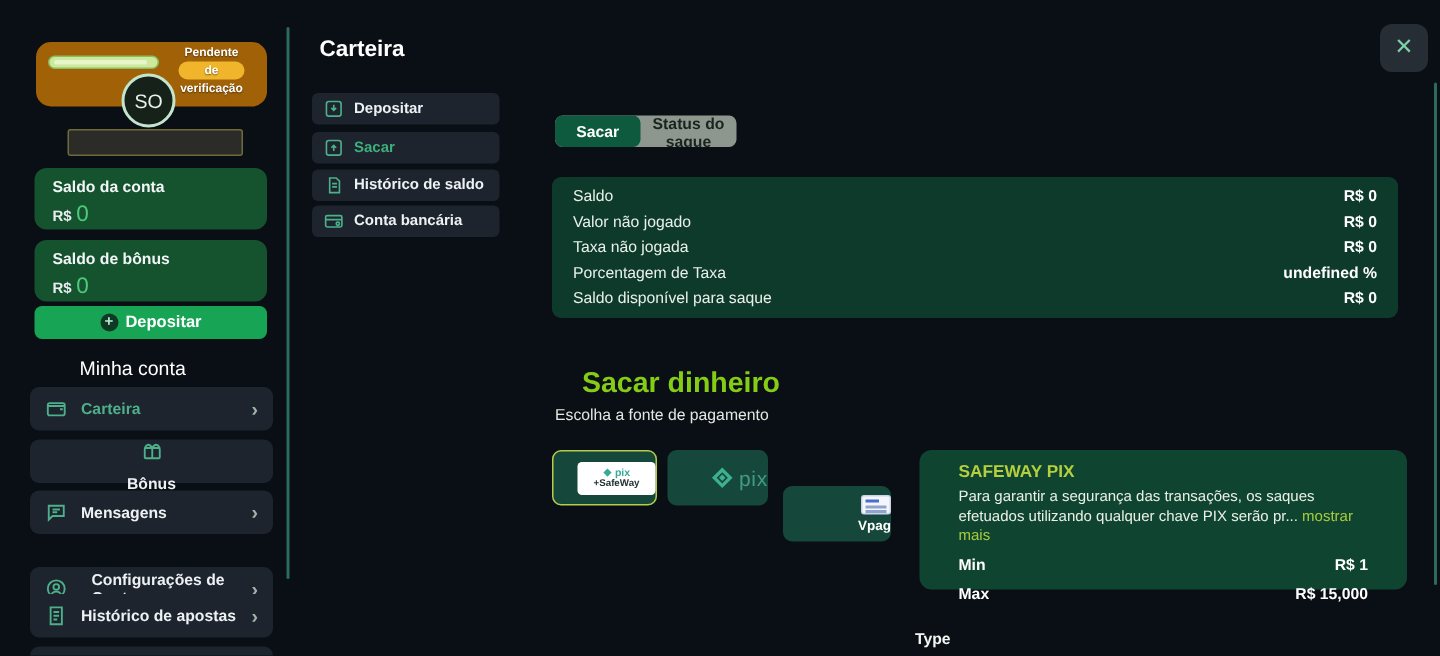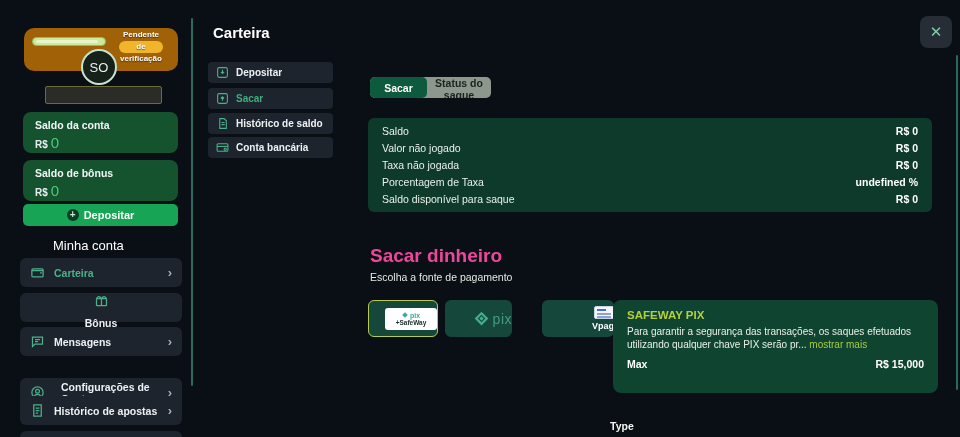--- a/index.html
+++ b/index.html
@@ -108,21 +108,21 @@
     display:flex; flex-direction:column; justify-content:space-around;
     padding:5px 0;
   }
   .summary-row {
     display:flex; justify-content:space-between; align-items:center;
     padding:0 14px; height:16px;
   }
   .summary-row .lbl { font-size:10.5px; color:#e9f0ea; }
   .summary-row .val { font-size:10.5px; font-weight:bold; color:#fff; }
 
-  .section-title { left:370px; top:245px; font-size:19px; font-weight:bold; color:#ec4899;text-align:right; }
+  .section-title { left:388px; top:245px; font-size:19px; font-weight:bold; color:#84cc16;text-align:right; }
   .section-sub { left:370px; top:271px; font-size:10.5px; color:#e3e8e2; }
 
   .pay-card {
     top:300px; height:37px; background:#15483a; border-radius:6px; cursor:pointer;
     display:flex; flex-direction:column; align-items:flex-end; justify-content:center; gap:2px;
   }
   .pay-card.selected { border:1.5px solid #b7cc4a; }
   .safeway-chip {
     width:52px; height:22px; background:#fff; border-radius:3px;
     display:flex; flex-direction:column; align-items:center; justify-content:center;
@@ -134,21 +134,21 @@
   .pix-word { font-size:14px; color:#4ba892; opacity:.85; letter-spacing:.5px; }
   .vpag-lbl { font-size:9px; font-weight:bold; color:#fff; }
   .vpag-icon { width:20px; height:13px; background:#f4f6fb; border-radius:2px;
     border:1px solid #c9d4e8; position:relative; }
   .vpag-icon::before { content:""; position:absolute; left:2px; top:2px; width:9px; height:2px; background:#4a6fd4; }
   .vpag-icon::after { content:""; position:absolute; left:2px; top:6px; width:14px; height:1.5px;
     background:#8fa3cc; box-shadow:0 3px 0 #8fa3cc; }
 
   .info-box {
     left:613px; top:300px; width:325px; height:93px;
-    background:#0f4431; border-radius:8px; padding:9px 14px 0;
+    background:#0f4431; border-radius:8px; padding:9px 26px 0;
   }
   .info-title { font-size:11.5px; font-weight:bold; color:#b6cf3e; }
   .info-desc { margin-top:4px; font-size:10px; line-height:13px; color:#eaf0e6; }
   .info-link { color:#a8cc3d; cursor:pointer; }
   .limit-row { display:flex; justify-content:space-between; margin-top:7px; }
   .limit-row .lbl, .limit-row .val { font-size:10.5px; font-weight:bold; color:#fff; }
 
   .type-label { left:610px; top:420px; font-size:10.5px; font-weight:bold; color:#f2f5f2;text-align:right; }
 </style>
 </head>
@@ -315,29 +315,33 @@
 <div class="abs pay-card" style="left:445px; width:67px;">
   <div class="pix-row">
     <svg width="15" height="15" viewBox="0 0 24 24">
         <path d="M12 1l11 11-11 11L1 12z" fill="#3db092"></path>
         <path d="M12 6l6 6-6 6-6-6z" fill="#15483a"></path>
         <path d="M12 8.5l3.5 3.5-3.5 3.5L8.5 12z" fill="#3db092"></path>
       </svg>
     <span class="pix-word">pix</span>
   </div>
 </div>
-<div class="abs pay-card" style="left:542px; width:72px;">
+<div class="abs pay-card" style="left:522px; width:72px;margin-top:24px;">
   <div class="vpag-icon"></div>
   <span class="vpag-lbl">Vpag</span>
 </div>
 
 <div class="abs info-box">
   <div class="info-title">SAFEWAY PIX</div>
   <div class="info-desc">
     <span>Para garantir a segurança das transações, os saques efetuados utilizando qualquer chave PIX serão pr... </span><span class="info-link">mostrar mais</span>
   </div>
   <div class="limit-row">
+    <span class="lbl">Min</span>
+    <span class="val">R$ 1</span>
+  </div>
+  <div class="limit-row">
     <span class="lbl">Max</span>
     <span class="val">R$ 15,000</span>
   </div>
 </div>
 
 <div class="abs type-label">Type</div>
 
 </body></html>

